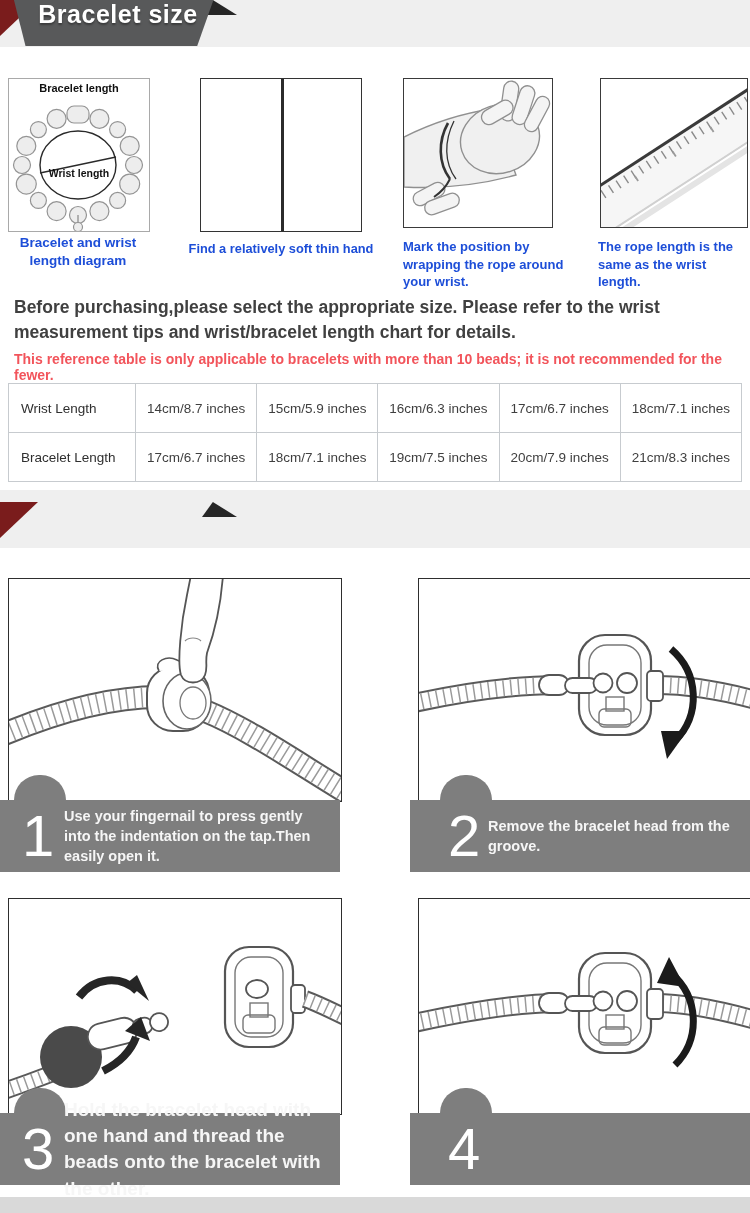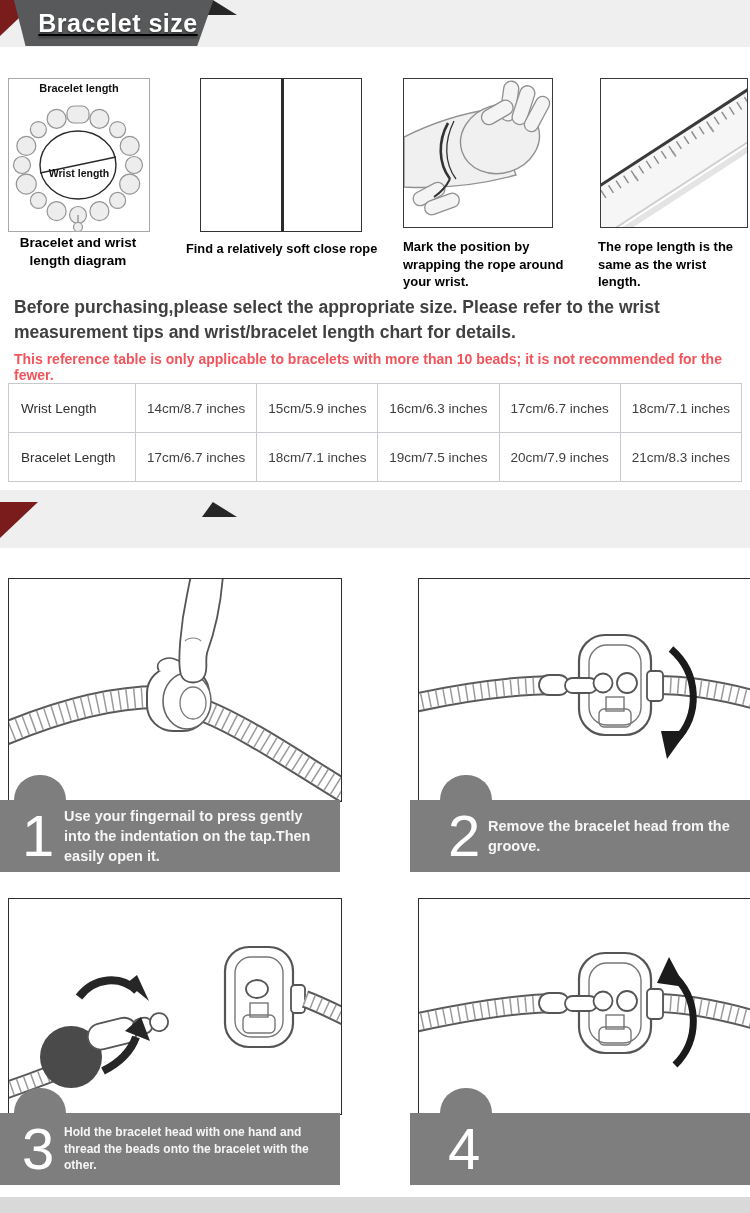--- a/index.html
+++ b/index.html
@@ -7,26 +7,26 @@
         font-family:"Liberation Sans",sans-serif;overflow:hidden;}
   .strip{position:absolute;left:0;width:750px;background:#efefef;}
   
   .banner-wrap{position:absolute;left:0;width:260px;height:47px;}
   .banner-red{position:absolute;left:0;top:0;width:38px;height:36px;background:#7a1c1c;
               clip-path:polygon(0 0,100% 0,0 100%);}
   .banner-fold{position:absolute;left:202px;top:0;width:35px;height:15px;background:#262626;
                clip-path:polygon(31% 0,100% 100%,0 100%);}
   .banner-main{position:absolute;left:0;top:0;width:232px;height:46px;background:#58595a;
                clip-path:polygon(6% 0,92% 0,85% 100%,11% 100%);
-               display:flex;align-items:center;justify-content:center;text-decoration:underline;}
+               display:flex;justify-content:center;}
   .banner-label{color:#ffffff;font-size:25px;font-weight:800;letter-spacing:.5px;
                 text-shadow:0 2px 2px rgba(0,0,0,.35);transform:translateX(2px);}
   
   .img-box{position:absolute;background:#fff;}
-  .cap{position:absolute;font-weight:700;color:#000000;font-size:13px;line-height:1.35;}
+  .cap{position:absolute;font-weight:700;color:#1d4ed8;font-size:13px;line-height:1.35;}
   .intro{position:absolute;left:14px;top:295px;width:726px;font-size:17.5px;font-weight:700;
          color:#404040;line-height:1.45;}
   .note{position:absolute;left:14px;top:351px;width:730px;font-size:14px;font-weight:700;color:#f2545b;}
   
   .size-table{position:absolute;left:8px;top:383px;width:734px;border-collapse:collapse;
               table-layout:fixed;background:#fff;}
   .size-table td{border:1px solid #c7cbcf;height:48px;font-size:13.5px;color:#3f3f3f;
                  text-align:center;padding:0 2px;}
   .size-table td.rowhead{text-align:left;padding-left:12px;width:112px;color:#2f2f2f;}
   
@@ -119,21 +119,21 @@
         <line x1="-60" y1="62" x2="210" y2="62" stroke="#3a3a3a" stroke-width="3"></line>
         <line x1="-60" y1="71" x2="210" y2="71" stroke="#8a8a8a" stroke-width="9" stroke-dasharray="1.4 7.6"></line>
         <line x1="-60" y1="76" x2="210" y2="76" stroke="#9a9a9a" stroke-width="6" stroke-dasharray="1.8 43.2"></line>
         <line x1="-60" y1="106" x2="210" y2="106" stroke="#d0d0d0" stroke-width="2"></line>
         <line x1="-60" y1="112" x2="210" y2="112" stroke="#e4e4e4" stroke-width="6"></line>
       </g>
     </svg>
   </div>
 
   <div class="cap" style="left:8px;top:234px;width:140px;text-align:center;font-size:13.5px;">Bracelet and wrist length diagram</div>
-  <div class="cap" style="left:186px;top:240px;width:190px;text-align:center;white-space:nowrap;font-size:12.8px;">Find a relatively soft close rope</div>
+  <div class="cap" style="left:186px;top:240px;width:190px;text-align:center;white-space:nowrap;font-size:12.8px;">Find a relatively soft thin hand</div>
   <div class="cap" style="left:598px;top:238px;width:152px;">The rope length is the same as the wrist length.</div>
   <div class="cap" style="left:403px;top:238px;width:172px;">Mark the position by wrapping the rope around your wrist.</div>
 
   <div class="intro">Before purchasing,please select the appropriate size. Please refer to the wrist measurement tips and wrist/bracelet length chart for details.</div>
   <div class="note">This reference table is only applicable to bracelets with more than 10 beads; it is not recommended for the fewer.</div>
 
   <table class="size-table">
     <tbody>
       <tr>
         <td class="rowhead">Wrist Length</td>
@@ -235,21 +235,21 @@
       </g>
       <rect x="282" y="86" width="14" height="28" rx="4" fill="#fff" stroke="#555" stroke-width="1.8"></rect>
       <path d="M 296 100 C 310 105 322 111 340 120" stroke="#5a5a5a" stroke-width="18" fill="none"></path>
       <path d="M 296 100 C 310 105 322 111 340 120" stroke="#ffffff" stroke-width="14" fill="none"></path>
       <path d="M 296 100 C 310 105 322 111 340 120" stroke="#9a9a9a" stroke-width="14" stroke-dasharray="1.5 6" fill="none"></path>
     </svg>
   </div>
   <div class="cap-bar" style="left:0;top:1113px;width:340px;">
     <div class="bump" style="left:14px;"></div>
     <span class="step-num" style="left:22px;">3</span>
-    <span class="step-text" style="left:64px;font-size:12px;">Hold the bracelet head with one hand and thread the beads onto the bracelet with the other.</span>
+    <span class="step-text" style="left:64px;font-size:19px;">Hold the bracelet head with one hand and thread the beads onto the bracelet with the other.</span>
   </div>
 
   <div class="panel-img" style="left:418px;top:898px;width:332px;height:215px;">
     <svg viewBox="0 0 332 215" width="332" height="215">
       <path d="M -5 124 C 50 112 100 104 140 104" stroke="#5a5a5a" stroke-width="20" fill="none"></path>
       <path d="M -5 124 C 50 112 100 104 140 104" stroke="#ffffff" stroke-width="16" fill="none"></path>
       <path d="M -5 124 C 50 112 100 104 140 104" stroke="#9a9a9a" stroke-width="16" stroke-dasharray="1.5 6" fill="none"></path>
       <path d="M 236 104 C 270 104 305 112 340 122" stroke="#5a5a5a" stroke-width="20" fill="none"></path>
       <path d="M 236 104 C 270 104 305 112 340 122" stroke="#ffffff" stroke-width="16" fill="none"></path>
       <path d="M 236 104 C 270 104 305 112 340 122" stroke="#9a9a9a" stroke-width="16" stroke-dasharray="1.5 6" fill="none"></path>

